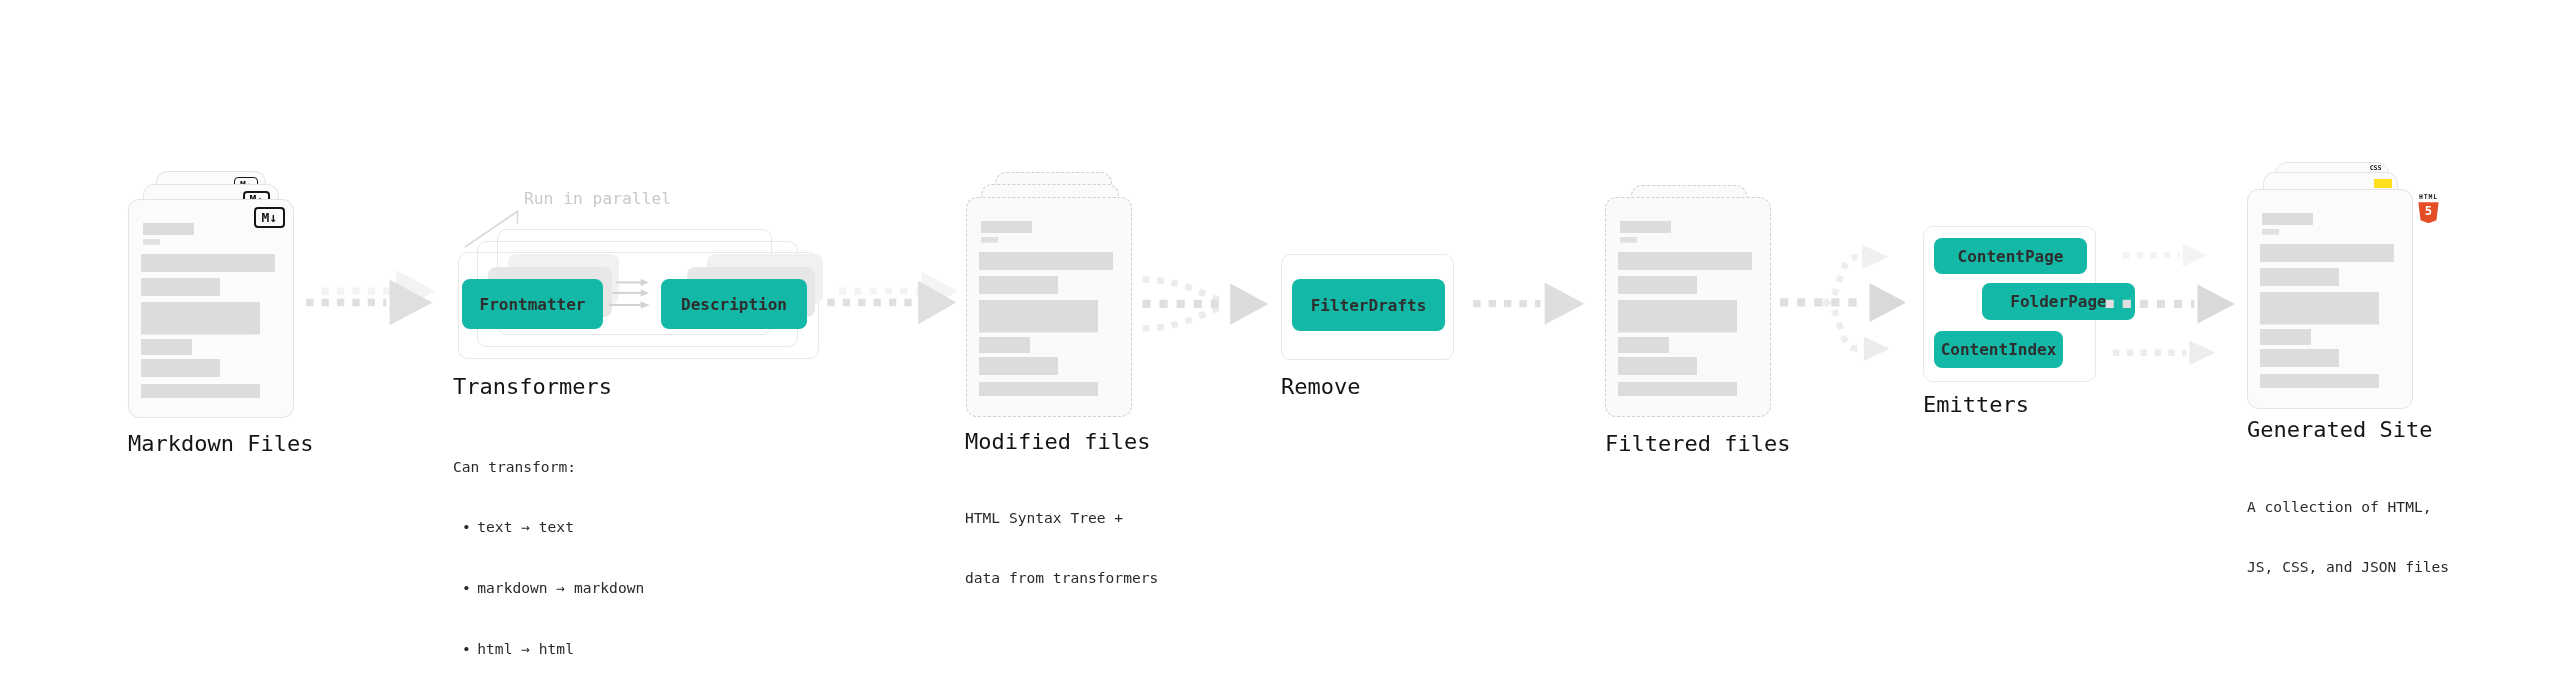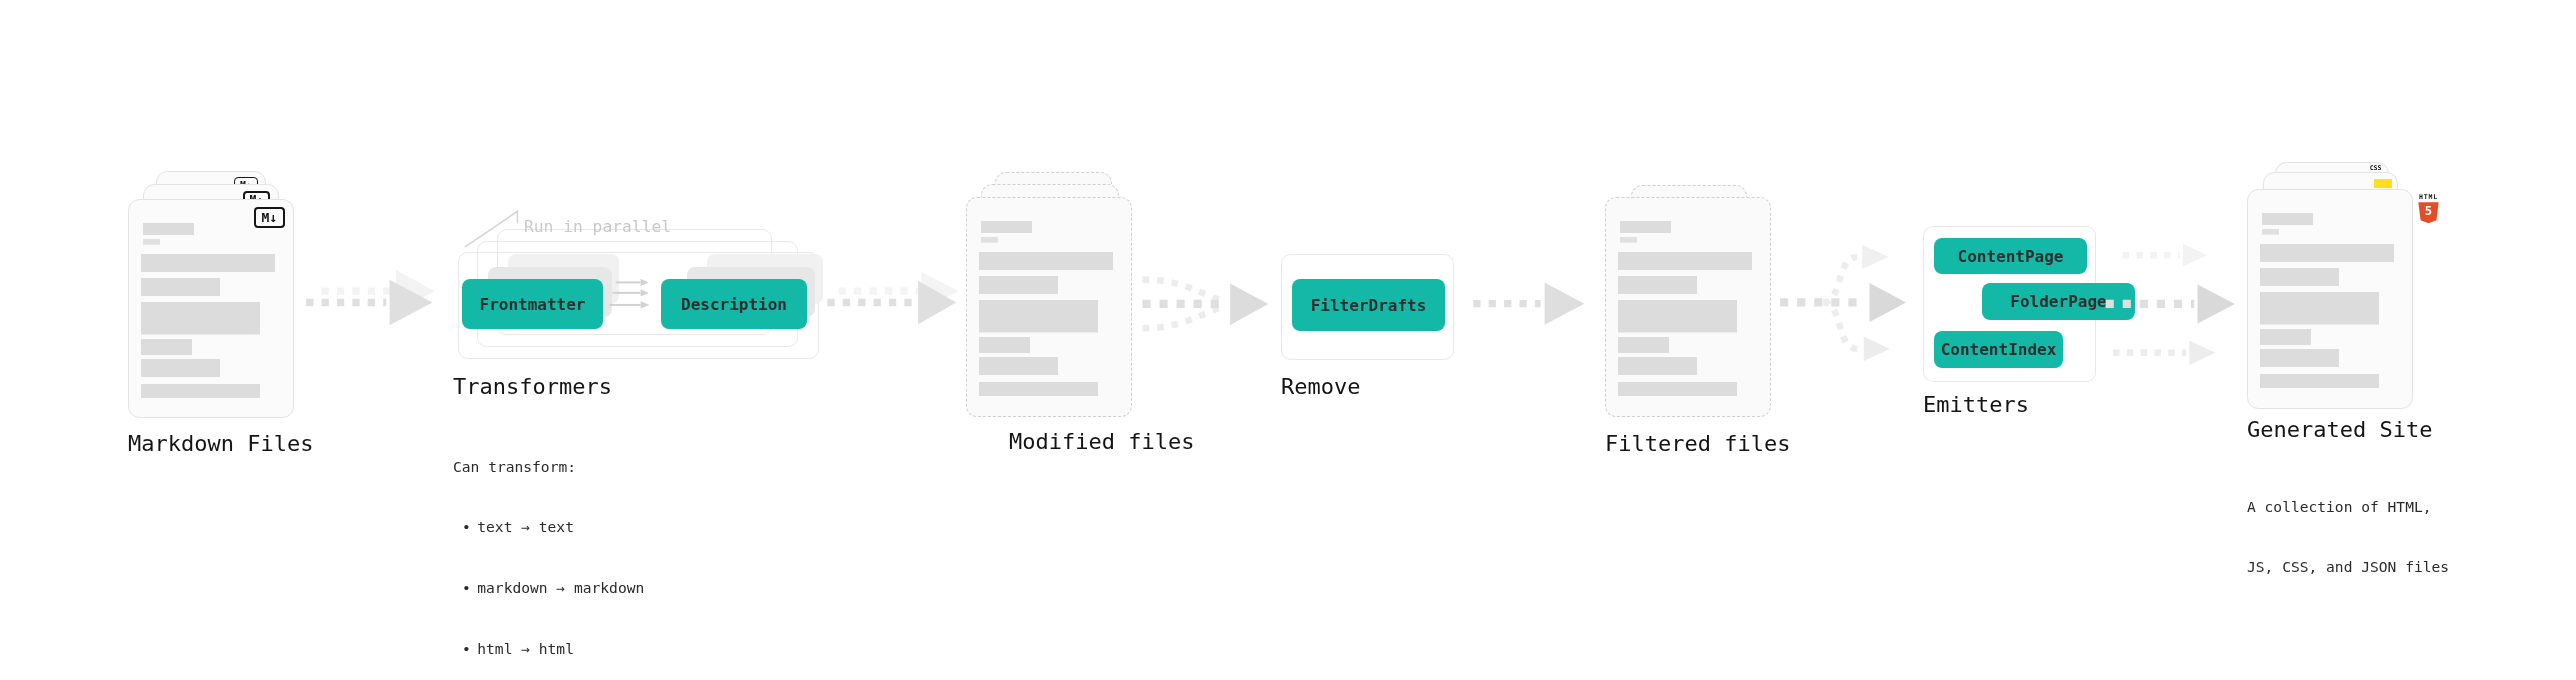--- a/index.html
+++ b/index.html
@@ -75,21 +75,21 @@
     <polygon points="108,22 108,78 161,50" fill="#dfdfdf"></polygon>
   </svg>
 
   <div class="obox" style="left:497px;top:229px;width:275px;height:106px;"></div>
   <div class="obox" style="left:477px;top:241px;width:321px;height:106px;"></div>
   <div class="obox" style="left:458px;top:252px;width:361px;height:107px;"></div>
 
   <svg class="arrow" style="left:455px;top:200px;" width="73" height="52" viewBox="0 0 90 64">
     <polyline points="12,58 77,14 77,29" fill="none" stroke="#d6d6d6" stroke-width="2"></polyline>
   </svg>
-  <div class="annotation" style="left:524px;top:218px;">Run in parallel</div>
+  <div class="annotation" style="left:524px;top:190px;">Run in parallel</div>
 
   <div class="ghost g2" style="left:508px;top:254px;width:111px;height:50px;"></div>
   <div class="ghost g1" style="left:488px;top:267px;width:124px;height:50px;"></div>
   <div class="node" style="left:462px;top:279px;width:141px;height:50px;">Frontmatter</div>
 
   <div class="ghost g2" style="left:707px;top:254px;width:116px;height:50px;"></div>
   <div class="ghost g1" style="left:687px;top:267px;width:128px;height:50px;"></div>
   <div class="node" style="left:661px;top:279px;width:146px;height:50px;">Description</div>
 
   <svg class="arrow" style="left:606px;top:276px;" width="50" height="37" viewBox="0 0 62 46">
@@ -114,21 +114,25 @@
     <polygon points="120,12 120,60 166,36" fill="#f4f4f4"></polygon>
     <line x1="4" y1="50" x2="112" y2="50" stroke="#dfdfdf" stroke-width="9" stroke-dasharray="9 10"></line>
     <polygon points="116,23 116,77 163,50" fill="#dfdfdf"></polygon>
   </svg>
 
   <div class="file dashed" style="left:995px;top:172px;width:117px;height:98px;"></div>
   <div class="file dashed" style="left:981px;top:184px;width:138px;height:98px;"></div>
   <div class="file dashed" style="left:966px;top:197px;width:166px;height:220px;">
     <div class="bars"></div>
   </div>
-  <div class="title" style="left:965px;top:430px;margin-left:44px;">Modified files</div>
+  <div class="title" style="left:965px;top:430px;">Modified files</div>
+  <div class="body-text" style="left:965px;top:467px;">
+    <div>HTML Syntax Tree +</div>
+    <div>data from transformers</div>
+  </div>
 
   <svg class="arrow" style="left:1136px;top:268px;" width="138" height="75" viewBox="0 0 170 92">
     <path d="M8,14 C55,14 72,28 108,41" fill="none" stroke="#ececec" stroke-width="8" stroke-dasharray="8 10"></path>
     <path d="M8,74 C55,74 72,60 108,47" fill="none" stroke="#ececec" stroke-width="8" stroke-dasharray="8 10"></path>
     <line x1="8" y1="44" x2="110" y2="44" stroke="#dfdfdf" stroke-width="10" stroke-dasharray="10 11"></line>
     <polygon points="116,19 116,70 163,44" fill="#dcdcdc"></polygon>
   </svg>
 
   <div class="obox" style="left:1281px;top:254px;width:173px;height:106px;"></div>
   <div class="node" style="left:1292px;top:279px;width:153px;height:52px;">FilterDrafts</div>

